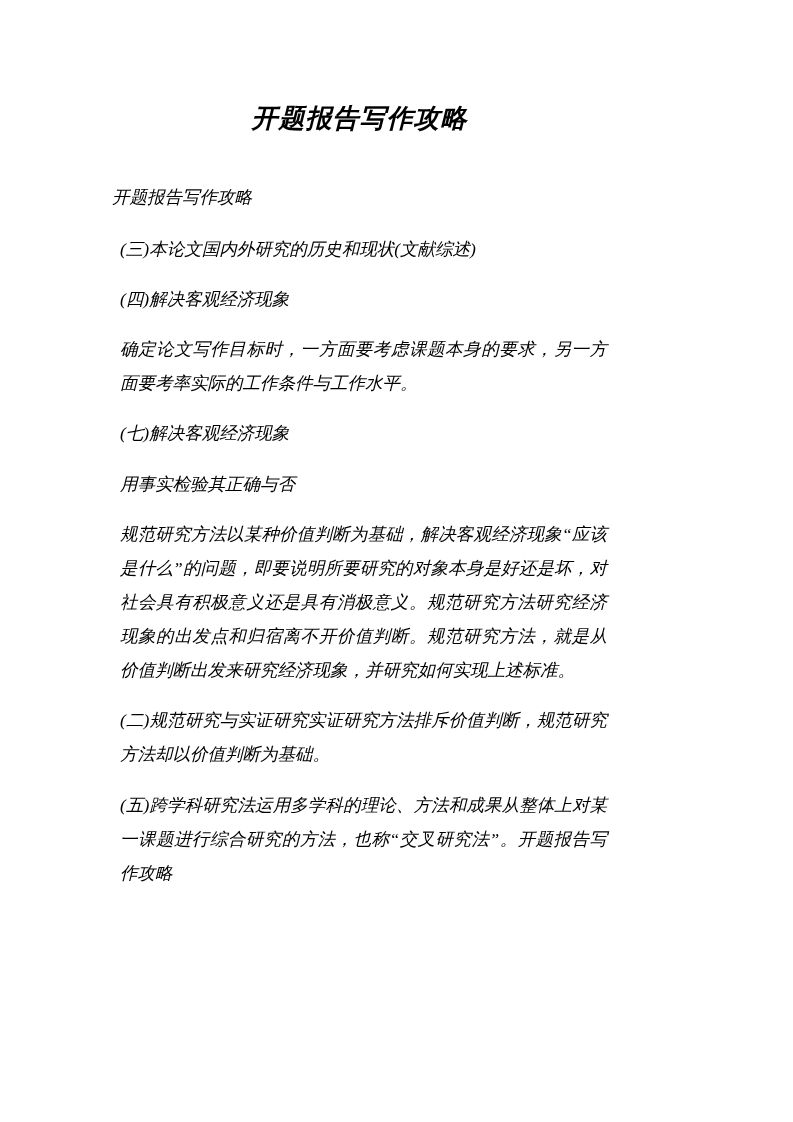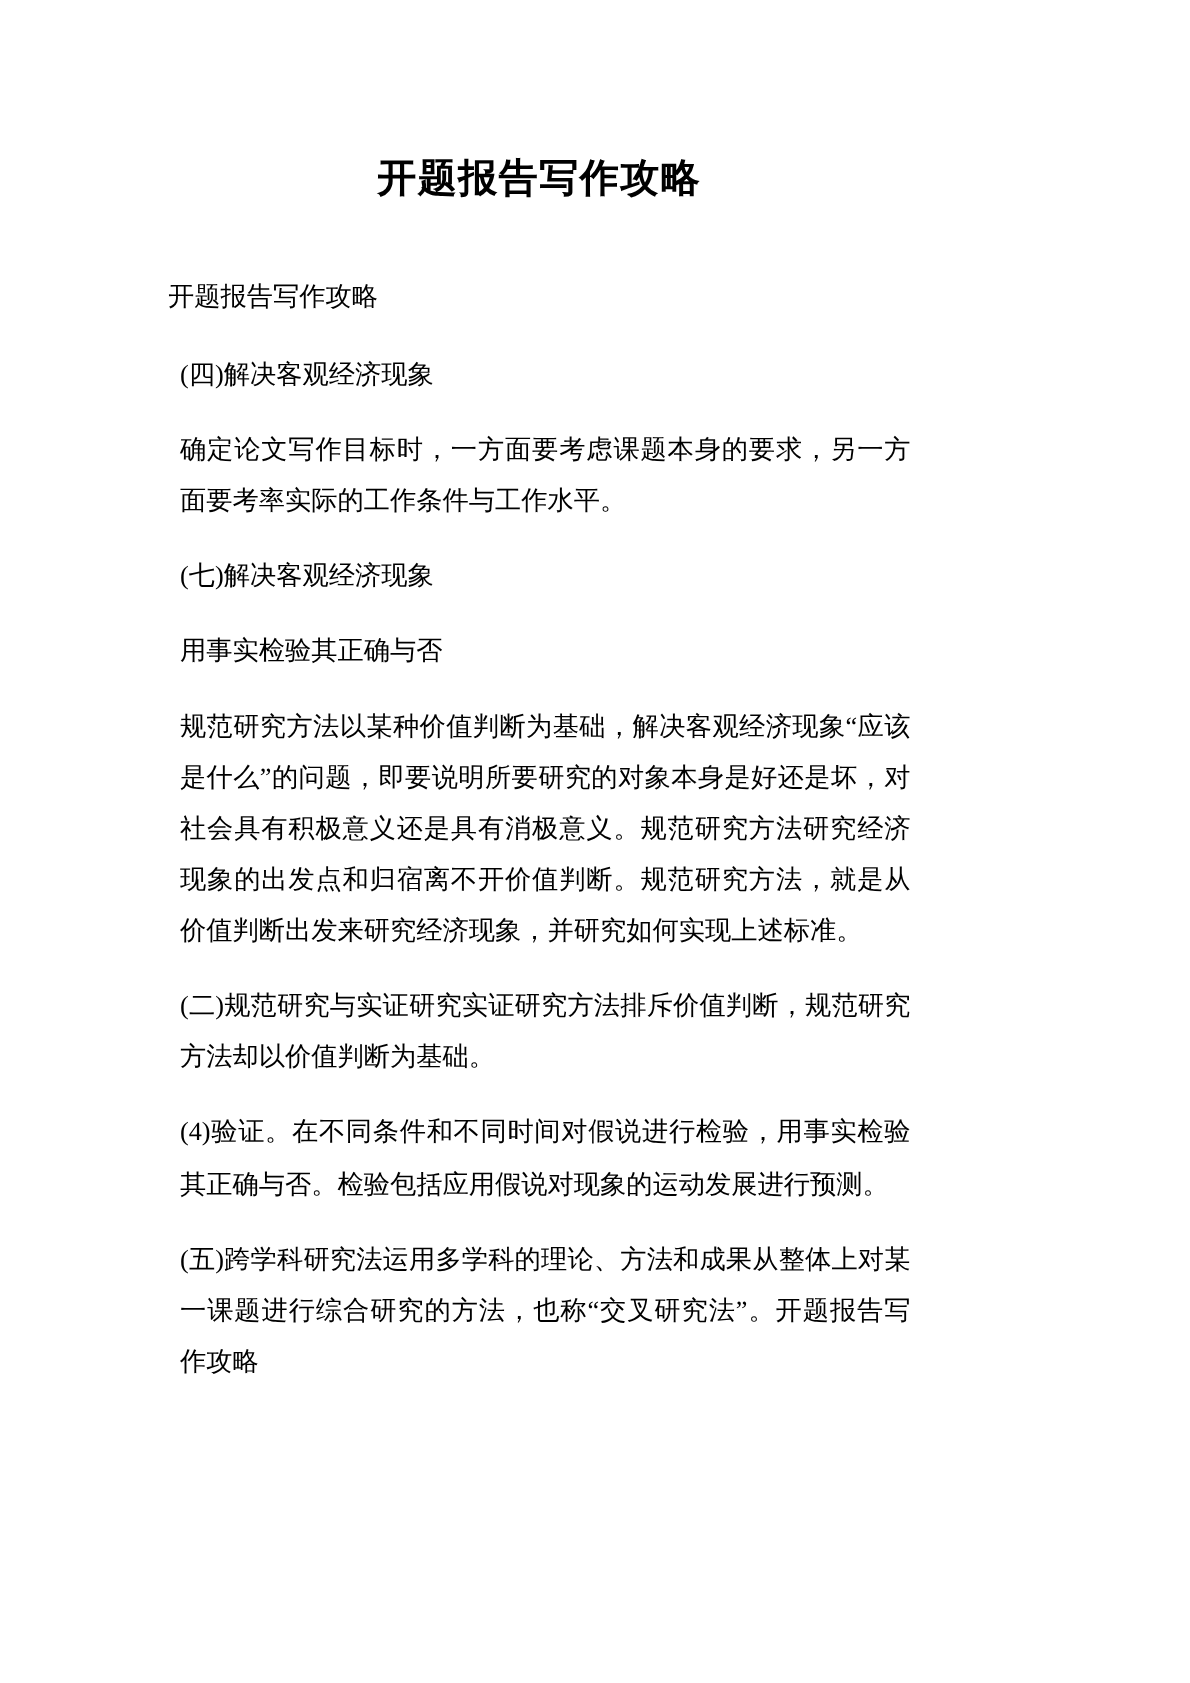--- a/index.html
+++ b/index.html
@@ -14,20 +14,21 @@
     color: #000000;
     overflow: hidden;
   }
   .page {
     position: relative;
     width: 719px;
     height: 1122px;
     box-sizing: border-box;
     padding: 86px 112px 60px 112px;
     background: #ffffff;
+    font-style: italic;
   }
   .doc-title {
     text-align: center;
     font-size: 26px;
     font-weight: bold;
     letter-spacing: 1px;
     margin: 16px 0 44px 0;
     line-height: 1.3;
   }
   .body-text {
@@ -48,22 +49,22 @@
   }
 </style>
 </head>
 <body>
 
 <div class="page">
   <div class="doc-title">开题报告写作攻略</div>
 
   <div class="body-text">
     <p class="para first">开题报告写作攻略</p>
+    <p class="para indent">(三)本论文国内外研究的历史和现状(文献综述)</p>
     <p class="para indent">(四)解决客观经济现象</p>
     <p class="para indent">确定论文写作目标时，一方面要考虑课题本身的要求，另一方面要考率实际的工作条件与工作水平。</p>
     <p class="para indent">(七)解决客观经济现象</p>
     <p class="para indent">用事实检验其正确与否</p>
     <p class="para indent">规范研究方法以某种价值判断为基础，解决客观经济现象“应该是什么”的问题，即要说明所要研究的对象本身是好还是坏，对社会具有积极意义还是具有消极意义。规范研究方法研究经济现象的出发点和归宿离不开价值判断。规范研究方法，就是从价值判断出发来研究经济现象，并研究如何实现上述标准。</p>
     <p class="para indent">(二)规范研究与实证研究实证研究方法排斥价值判断，规范研究方法却以价值判断为基础。</p>
-    <p class="para indent">(4)验证。在不同条件和不同时间对假说进行检验，用事实检验其正确与否。检验包括应用假说对现象的运动发展进行预测。</p>
     <p class="para indent">(五)跨学科研究法运用多学科的理论、方法和成果从整体上对某一课题进行综合研究的方法，也称“交叉研究法”。开题报告写作攻略</p>
   </div>
 </div>
 
 </body></html>

